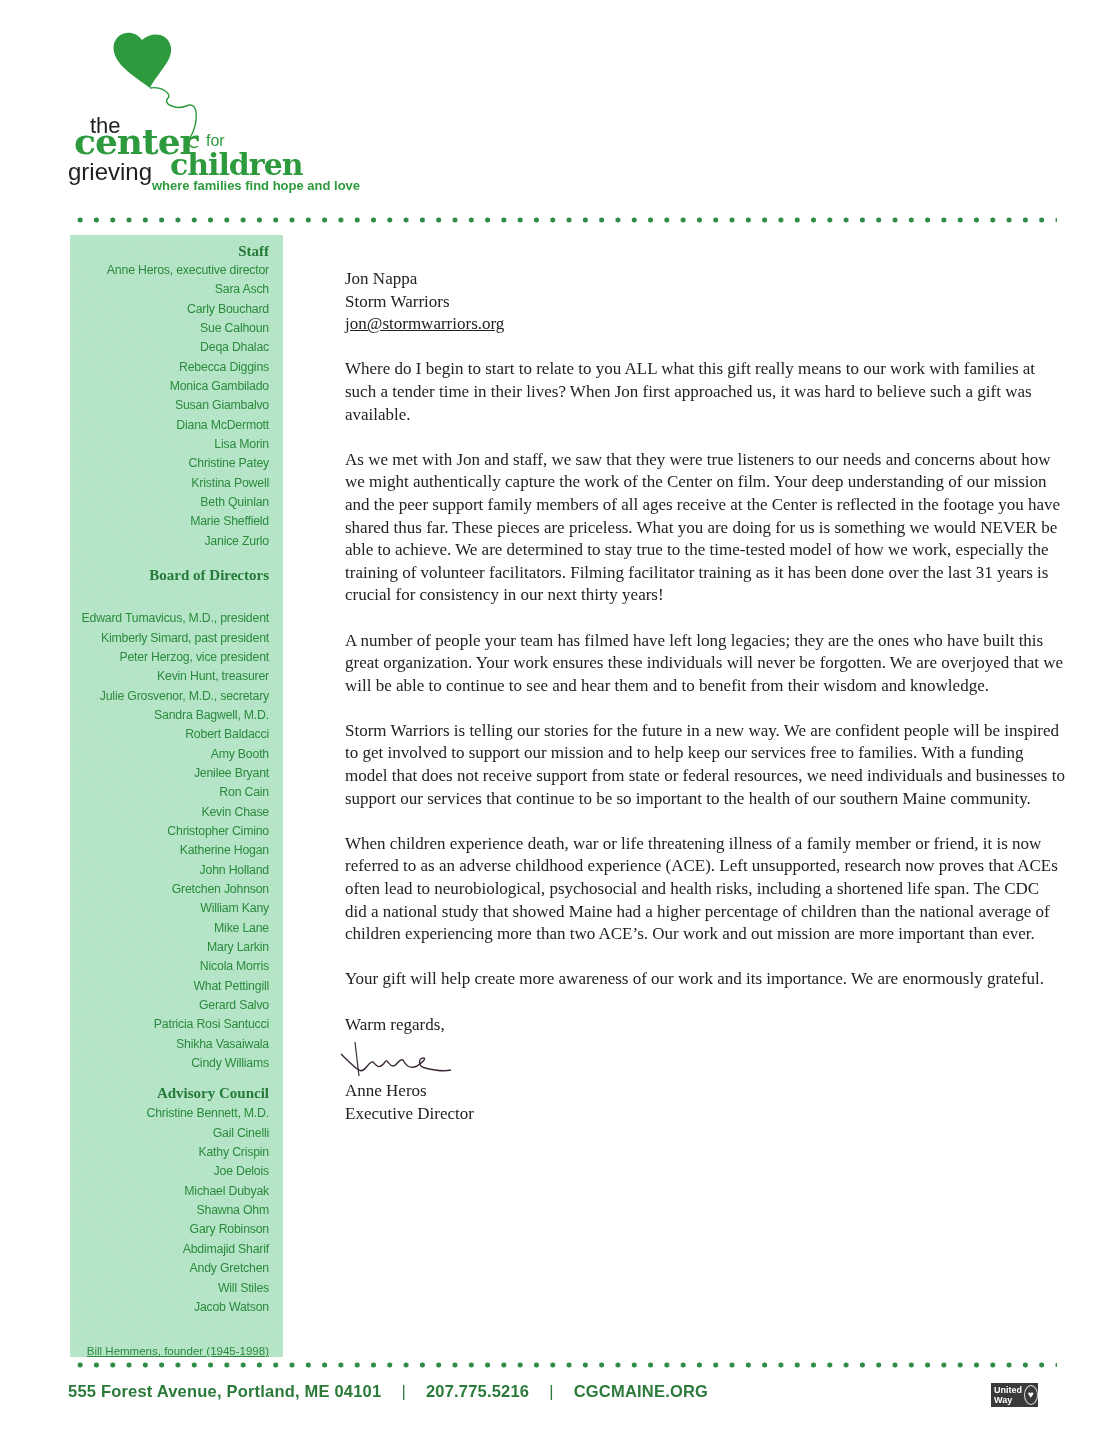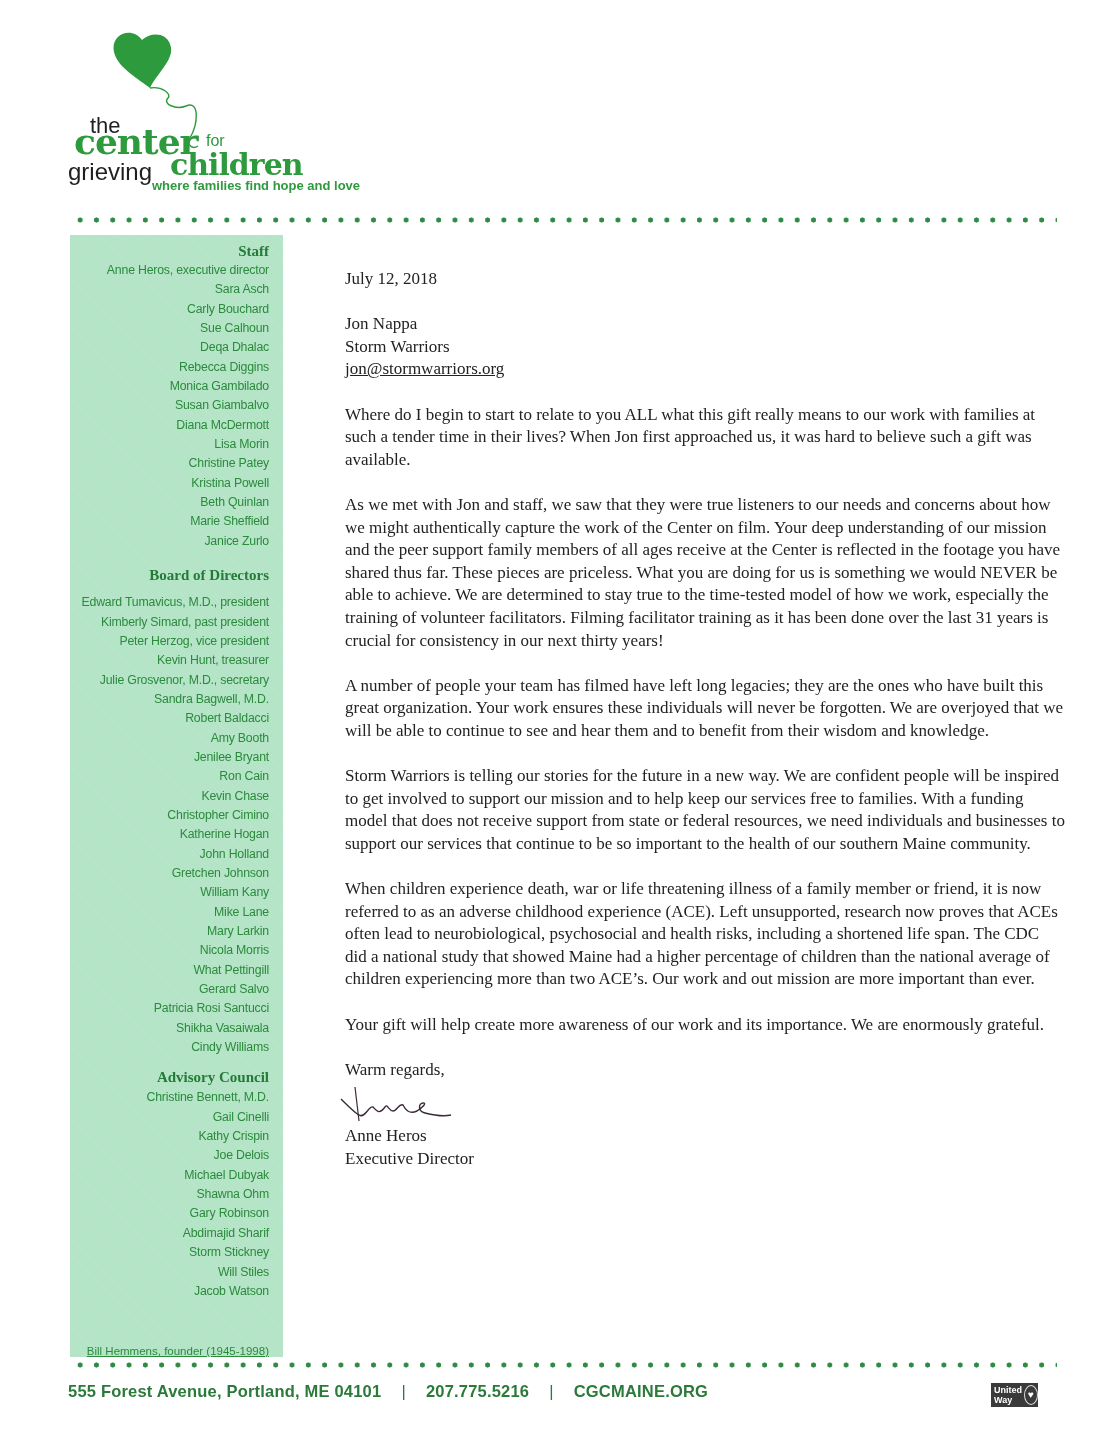--- a/index.html
+++ b/index.html
@@ -31,21 +31,21 @@
 
   
   .sidebar { position: absolute; left: 70px; top: 235px; width: 213px; height: 1122px;
              background: #b3e4c6;
              background-image: repeating-linear-gradient(45deg, rgba(255,255,255,0.08) 0 1px, transparent 1px 3px);
              font-family: "Liberation Sans", sans-serif; color: #2b8a3c; text-align: right; }
   .sidebar .inner { padding: 2px 14px 0 4px; }
   .sidebar h3 { margin: 0; font-family: "Liberation Serif", serif; font-weight: bold; font-size: 15px; color: #247a36; }
   .sidebar .name { font-size: 12.3px; line-height: 19.35px; white-space: nowrap; letter-spacing: -0.2px; }
   .sidebar .h-staff { margin-top: 4px; line-height: 20px; }
-  .sidebar .h-board { margin-top: 14px; margin-bottom: 8px; line-height: 20px; }
+  .sidebar .h-board { margin-top: 14px; margin-bottom: 24px; line-height: 20px; }
   .sidebar .h-advisory { margin-top: 9px; line-height: 22px; }
   .sidebar .founder { position: absolute; right: 14px; bottom: 0px; font-size: 11.5px; white-space: nowrap; text-decoration: underline; }
 
   
   .letter { position: absolute; left: 345px; top: 268px; width: 720px; font-size: 17px; line-height: 22.6px; color: #222; }
   .letter p { margin: 0 0 22.6px 0; }
   .letter .date { margin-bottom: 22.6px; }
   .letter .recipient { margin-bottom: 22.6px; }
   .letter .email { text-decoration: underline; color: #222; }
   .letter .sig-block { margin-top: 0; }
@@ -130,30 +130,29 @@
     <h3 class="h-advisory">Advisory Council</h3>
     <div>
         <div class="name">Christine Bennett, M.D.</div>
         <div class="name">Gail Cinelli</div>
         <div class="name">Kathy Crispin</div>
         <div class="name">Joe Delois</div>
         <div class="name">Michael Dubyak</div>
         <div class="name">Shawna Ohm</div>
         <div class="name">Gary Robinson</div>
         <div class="name">Abdimajid Sharif</div>
-        <div class="name">Storm Stickney</div>
+        <div class="name">Andy Gretchen</div>
         <div class="name">Will Stiles</div>
         <div class="name">Jacob Watson</div>
       </div>
   </div>
   <div class="founder">Bill Hemmens, founder (1945-1998)</div>
 </div>
 
 <div class="letter">
-  <p class="date">July 12, 2018</p>
   <p class="recipient">
     <span>Jon Nappa</span><br>
     <span>Storm Warriors</span><br>
     <a class="email">jon@stormwarriors.org</a>
   </p>
   <p>Where do I begin to start to relate to you ALL what this gift really means to our work with families at such a tender time in their lives?  When Jon first approached us, it was hard to believe such a gift was available.</p>
   <p>As we met with Jon and staff, we saw that they were true listeners to our needs and concerns about how we might authentically capture the work of the Center on film. Your deep understanding of our mission and the peer support family members of all ages receive at the Center is reflected in the footage you have shared thus far. These pieces are priceless. What you are doing for us is something we would NEVER be able to achieve. We are determined to stay true to the time-tested model of how we work, especially the training of volunteer facilitators. Filming facilitator training as it has been done over the last 31 years is crucial for consistency in our next thirty years!</p>
   <p>A number of people your team has filmed have left long legacies; they are the ones who have built this great organization. Your work ensures these individuals will never be forgotten. We are overjoyed that we will be able to continue to see and hear them and to benefit from their wisdom and knowledge.</p>
   <p>Storm Warriors is telling our stories for the future in a new way. We are confident people will be inspired to get involved to support our mission and to help keep our services free to families. With a funding model that does not receive support from state or federal resources, we need individuals and businesses to support our services that continue to be so important to the health of our southern Maine community.</p>
   <p>When children experience death, war or life threatening illness of a family member or friend, it is now referred to as an adverse childhood experience (ACE).  Left unsupported, research now proves that ACEs often lead to neurobiological, psychosocial and health risks, including a shortened life span. The CDC did a national study that showed Maine had a higher percentage of children than the national average of children experiencing more than two ACE’s. Our work and out mission are more important than ever.</p>

